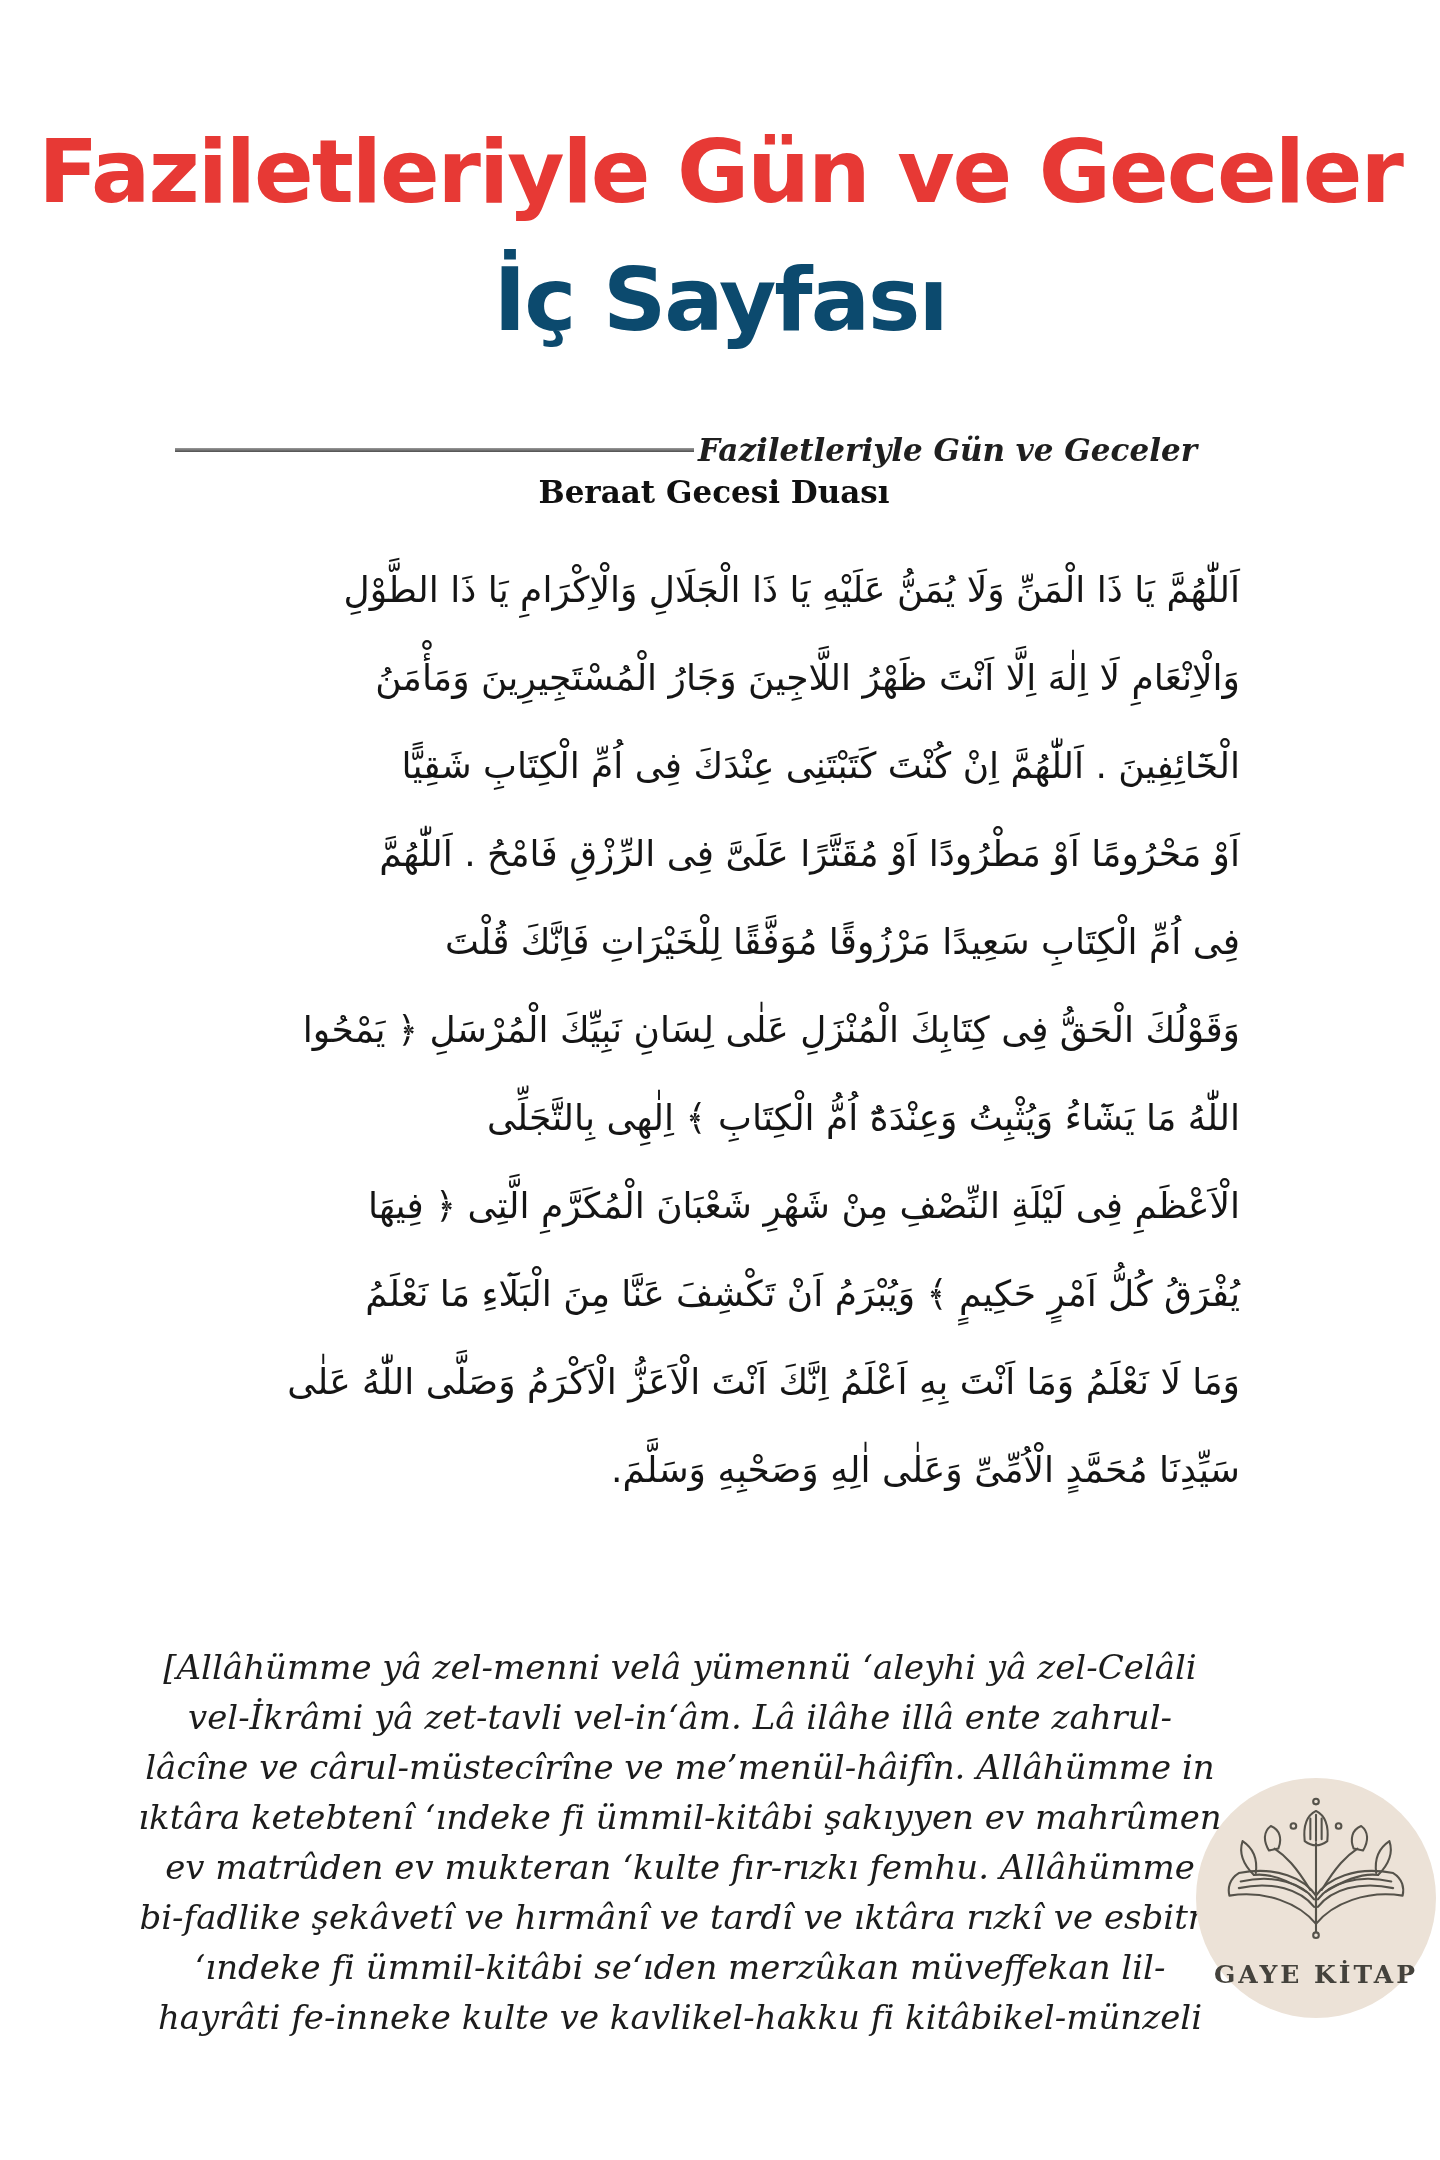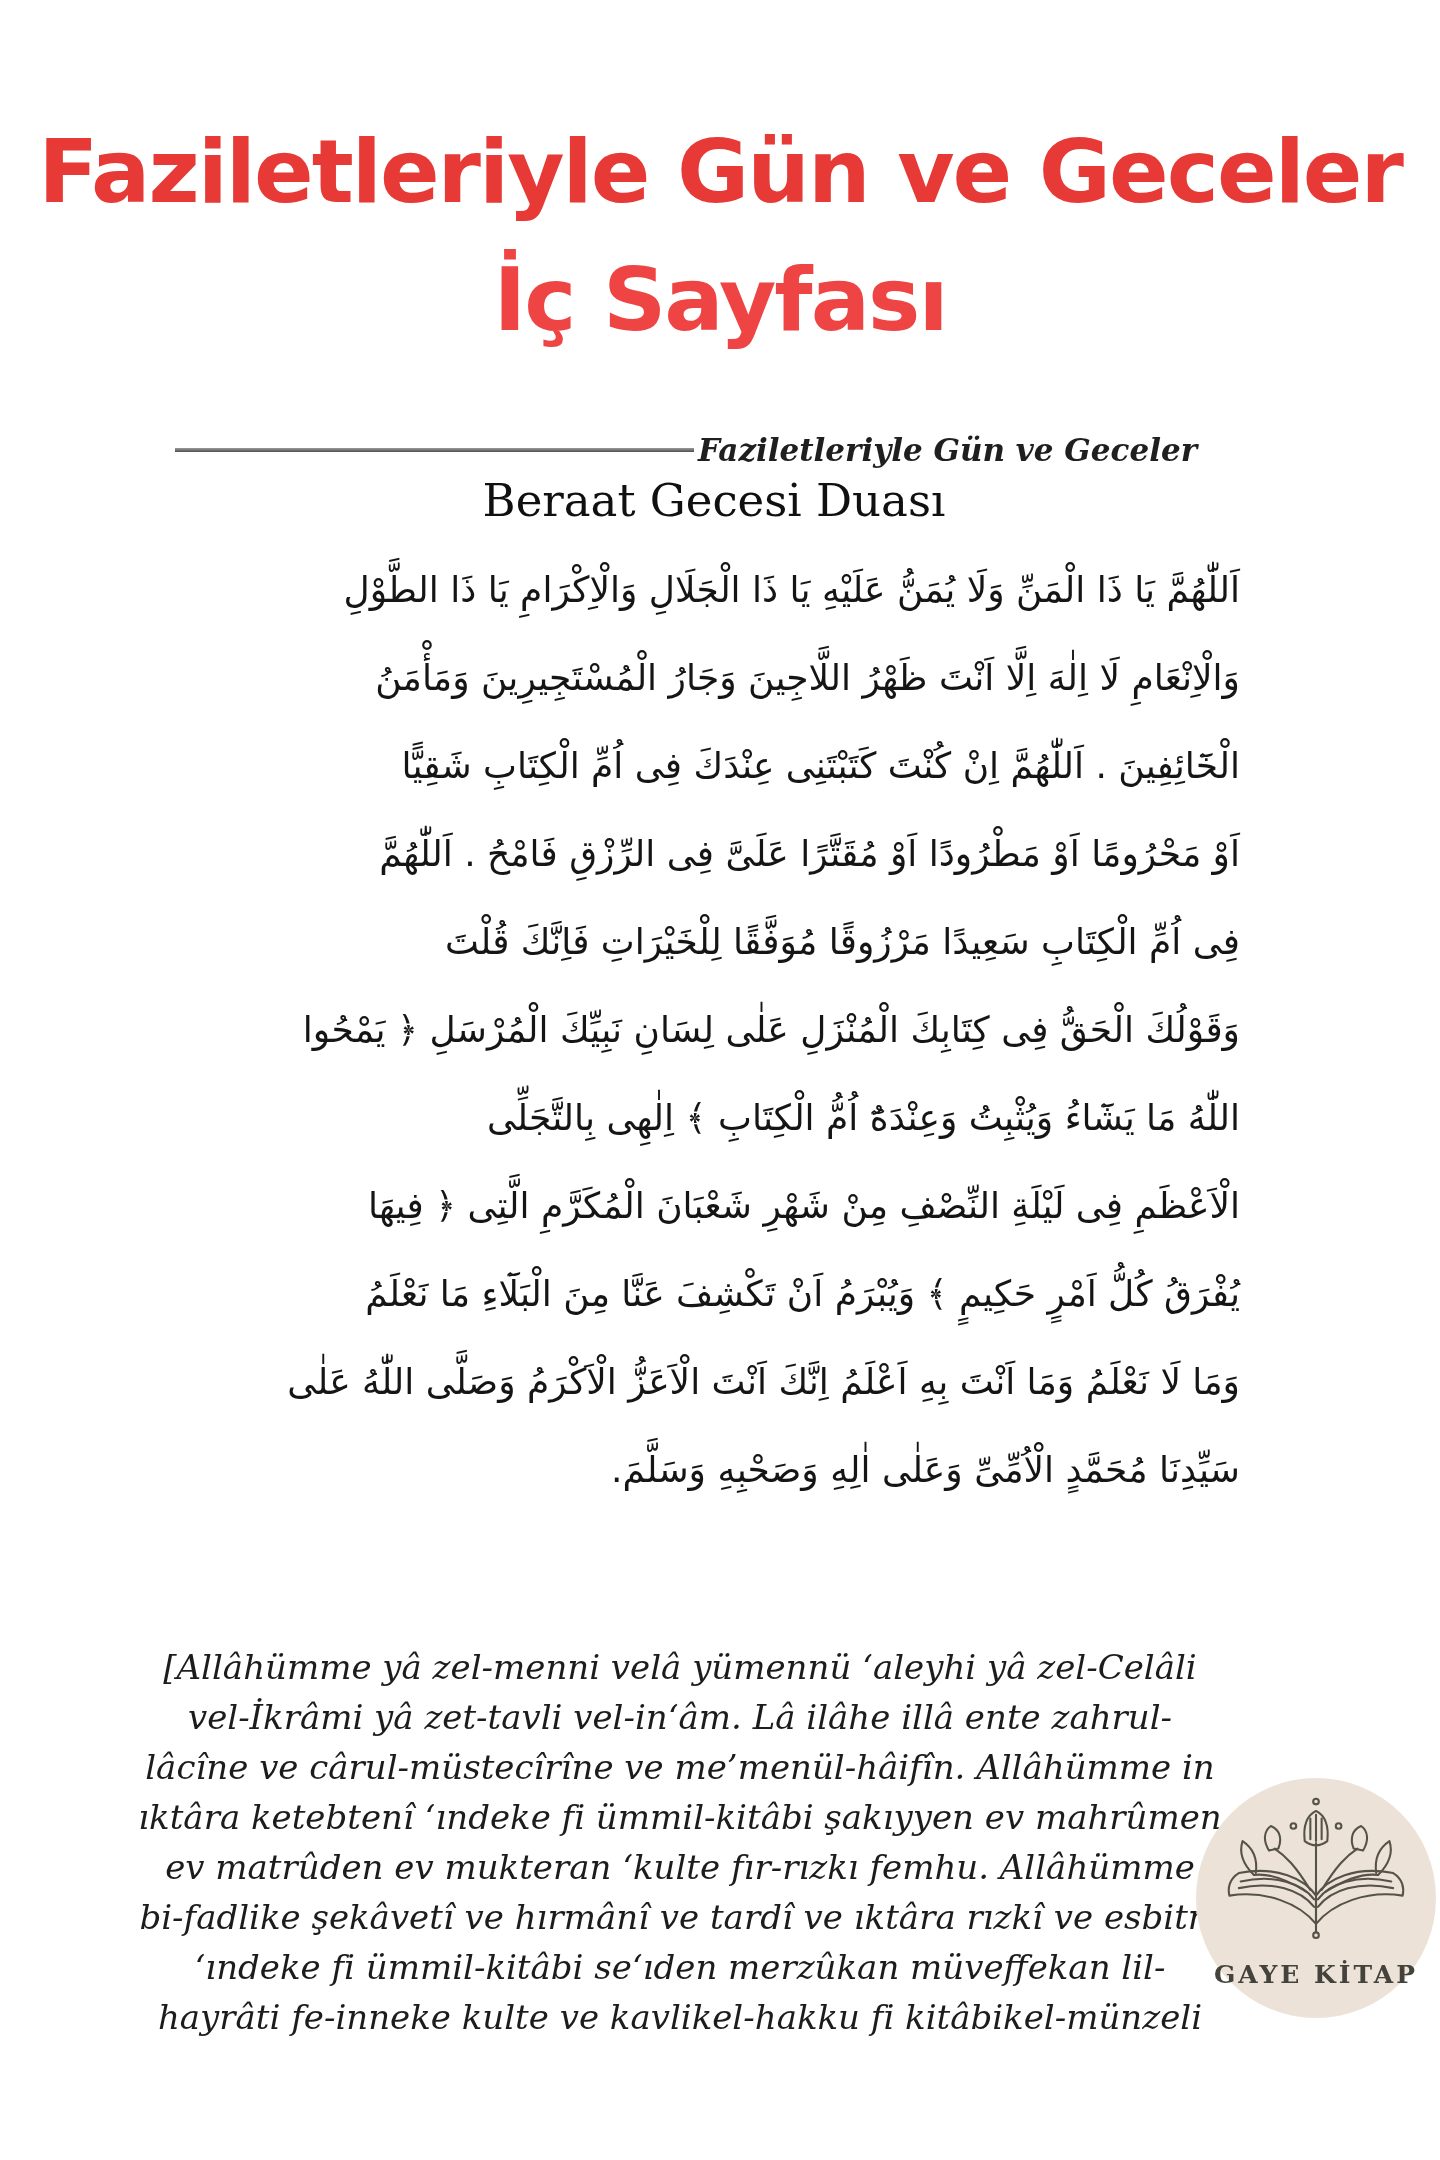--- a/index.html
+++ b/index.html
@@ -25,21 +25,21 @@
   }
   .running-rule{flex:1;height:4px;background:linear-gradient(#9a9a9a,#4f4f4f);}
   .running-title{
     font-family:"DejaVu Serif", serif;font-style:italic;font-weight:bold;
     font-size:31px;color:#1f1f1f;white-space:nowrap;padding-left:4px;
   }
 
   
   .section-heading{
     position:absolute;left:0;right:20px;top:474px;text-align:center;
-    font-family:"DejaVu Serif", serif;font-weight:normal;font-size:45px;color:#101010;padding-left:8px;
+    font-family:"DejaVu Serif", serif;font-weight:bold;font-size:31px;color:#101010;padding-left:8px;
   }
 
   
   .arabic-block{
     position:absolute;left:120px;top:546px;width:1120px;
     direction:rtl;font-family:"DejaVu Sans", sans-serif;
     font-size:36px;color:#151515;
   }
   .ar-line{
     height:88px;line-height:88px;text-align:right;white-space:nowrap;overflow:visible;
@@ -63,21 +63,21 @@
     font-family:"DejaVu Serif", serif;font-weight:bold;font-size:25px;
     letter-spacing:3px;color:#44423c;font-style:normal;
   }
 </style>
 </head>
 <body>
 
 <div class="page">
 
   <div class="big-title l1" style="color: rgb(231, 57, 53);">Faziletleriyle Gün ve Geceler</div>
-  <div class="big-title l2" style="color: #ef4444;">İç Sayfası</div>
+  <div class="big-title l2" style="color: #0c4a6e;">İç Sayfası</div>
 
   <div class="running-header">
     <div class="running-rule"></div>
     <div class="running-title">Faziletleriyle Gün ve Geceler</div>
   </div>
 
   <div class="section-heading">Beraat Gecesi Duası</div>
 
   <div class="arabic-block" dir="rtl" lang="ar">
     <div class="ar-line">اَللّٰهُمَّ يَا ذَا الْمَنِّ وَلَا يُمَنُّ عَلَيْهِ يَا ذَا الْجَلَالِ وَالْاِكْرَامِ يَا ذَا الطَّوْلِ</div>

